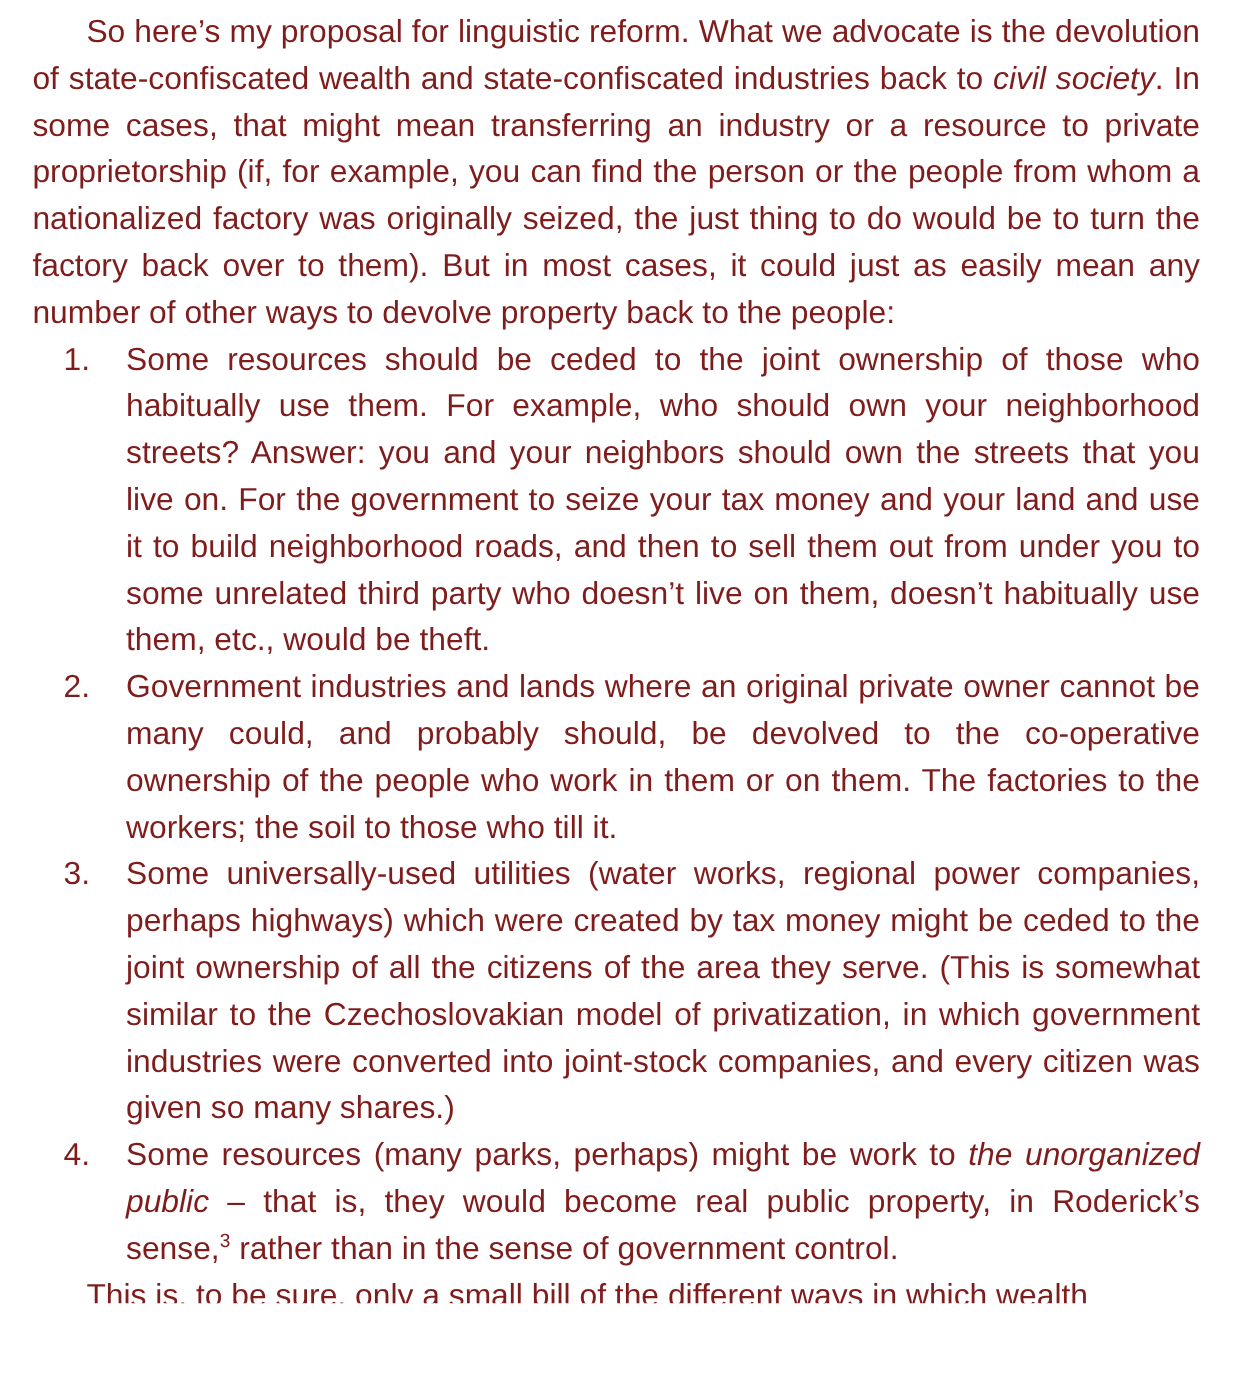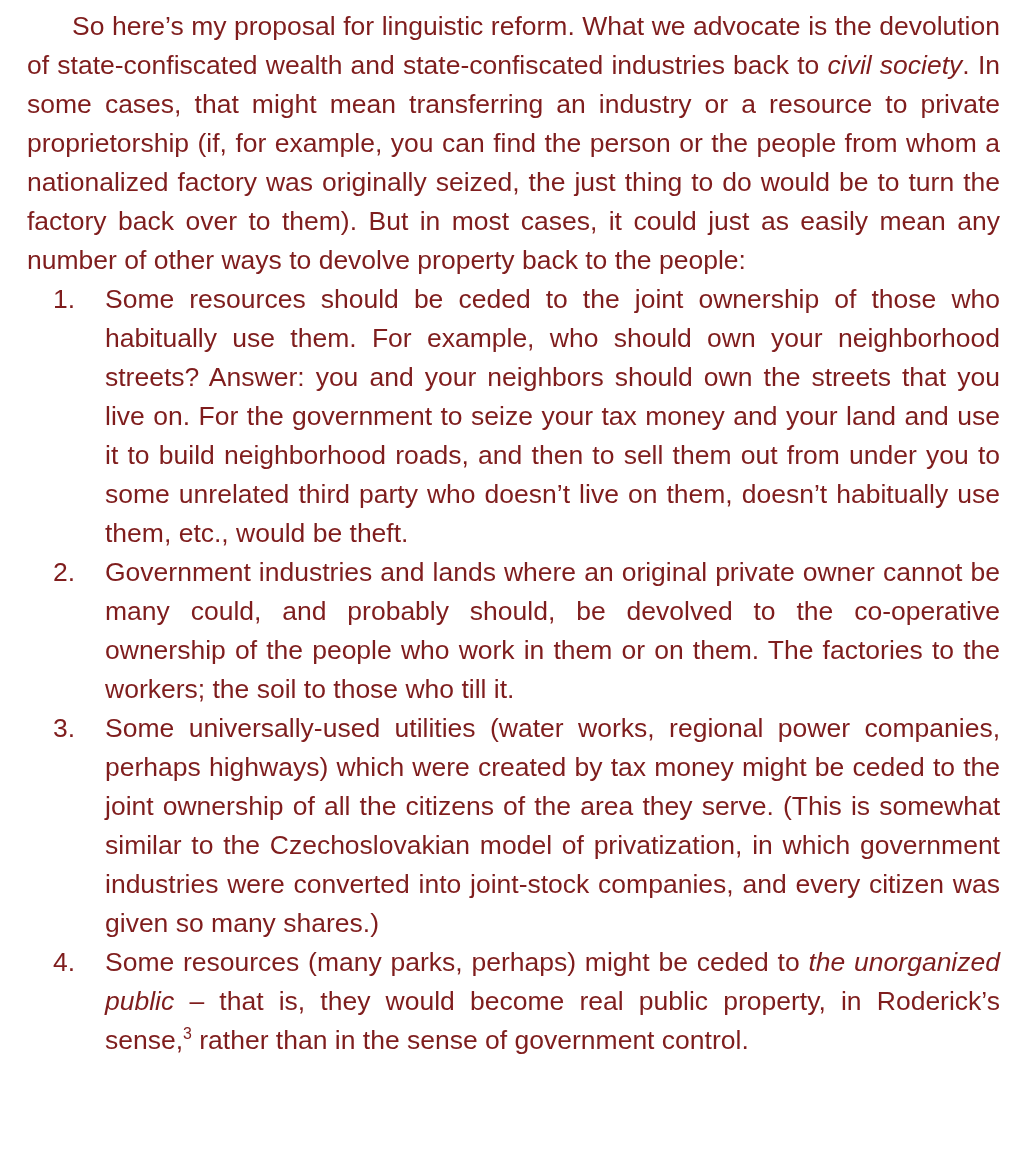--- a/index.html
+++ b/index.html
@@ -56,17 +56,18 @@
       <div class="li">
         <span class="num">2.</span>
         <div class="body"><span>Government industries and lands where an original private owner cannot be many could, and probably should, be devolved to the co-operative ownership of the people who work in them or on them. The factories to the workers; the soil to those who till it.</span></div>
       </div>
       <div class="li">
         <span class="num">3.</span>
         <div class="body"><span>Some universally-used utilities (water works, regional power companies, perhaps highways) which were created by tax money might be ceded to the joint ownership of all the citizens of the area they serve. (This is somewhat similar to the Czechoslovakian model of privatization, in which government industries were converted into joint-stock companies, and every citizen was given so many shares.)</span></div>
       </div>
       <div class="li">
         <span class="num">4.</span>
-        <div class="body"><span>Some resources (many parks, perhaps) might be ceded to </span><span class="it">the unorganized public</span><span> – that is, they would become real public property, in Roderick’s sense,</span><sup>3</sup><span> rather than in the sense of government control.</span></div>
+        <div class="body"><span>Some resources (many parks, perhaps) might be work to </span><span class="it">the unorganized public</span><span> – that is, they would become real public property, in Roderick’s sense,</span><sup>3</sup><span> rather than in the sense of government control.</span></div>
       </div>
     </div>
 
+  <p class="para indent partial"><span>This is, to be sure, only a small bill of the different ways in which wealth</span></p>
 </div>
 
 </body></html>

